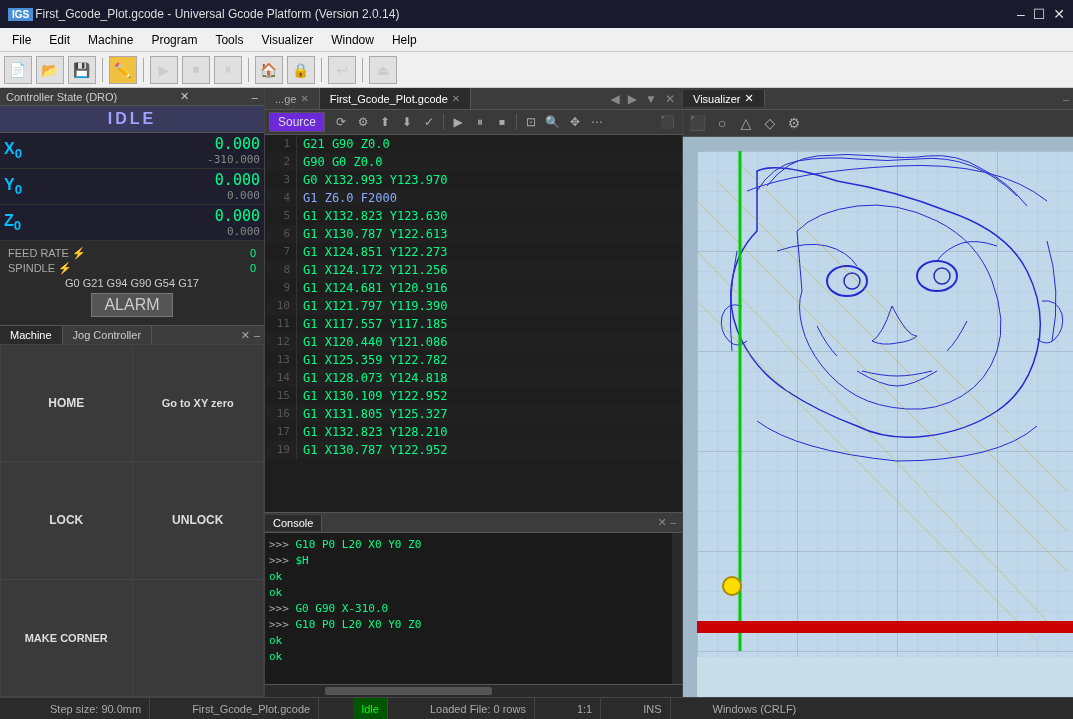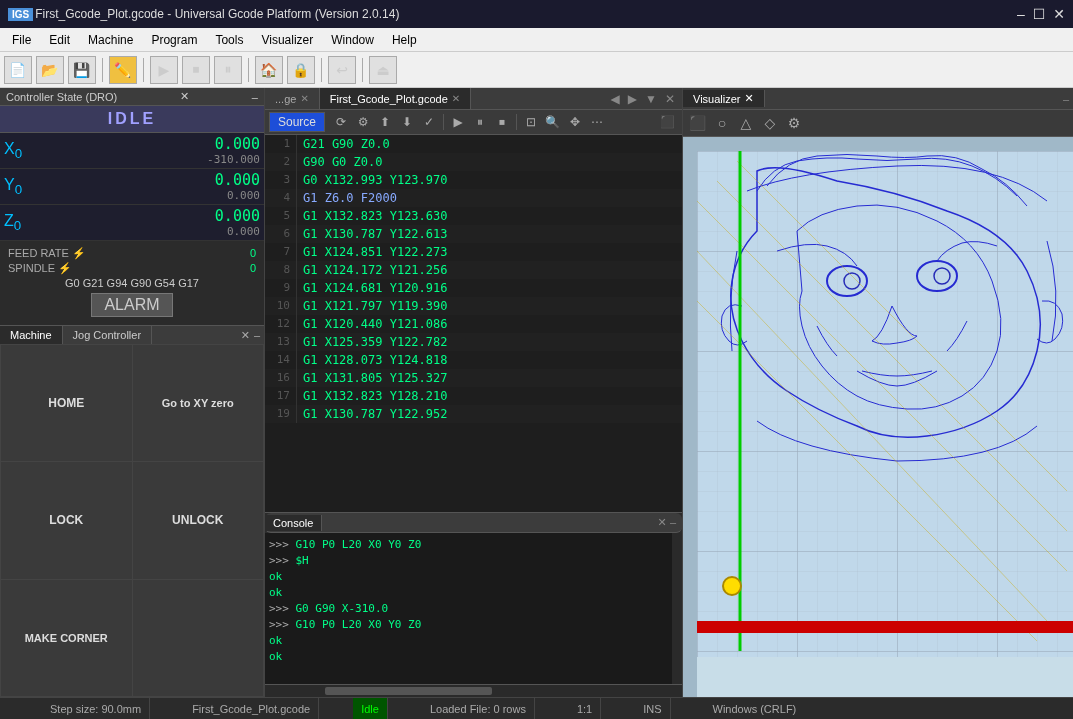--- a/index.html
+++ b/index.html
@@ -24,21 +24,21 @@
 
     
     #left-panel { width: 265px; display: flex; flex-direction: column; background: #2b2b2b; border-right: 1px solid #444; }
 
     
     #controller { flex: 0 0 auto; }
     #controller-header { background: #3c3c3c; color: #ccc; font-size: 11px; padding: 2px 6px; display: flex; align-items: center; justify-content: space-between; border-bottom: 1px solid #555; }
     #idle-badge { background: #3a3a5c; color: #a0a0ff; text-align: center; font-size: 16px; font-weight: bold; letter-spacing: 3px; padding: 4px; border-bottom: 1px solid #555; }
 
     .axis-row { display: flex; align-items: center; padding: 2px 4px; border-bottom: 1px solid #333; background: #1e1e2e; }
-    .axis-label { color: #00bfff; font-size: 16px; font-weight: normal; width: 30px; }
+    .axis-label { color: #00bfff; font-size: 16px; font-weight: bold; width: 30px; }
     .axis-values { flex: 1; display: flex; flex-direction: column; align-items: flex-end; }
     .axis-val { color: #00ff88; font-size: 15px; font-family: monospace; }
     .axis-val2 { color: #888; font-size: 11px; font-family: monospace; }
 
     #dro-info { padding: 4px 8px; font-size: 11px; color: #aaa; }
     #dro-info div { margin: 2px 0; }
     #gcode-state { color: #ccc; text-align: center; margin: 2px 0; }
     #alarm-btn { margin: 4px auto; display: block; background: #555; border: 1px solid #777; color: #ccc; padding: 2px 12px; cursor: pointer; font-size: 16px; }
 
     
@@ -61,33 +61,33 @@
     .tab .tab-close { font-size: 10px; color: #888; cursor: pointer; }
     .tab-nav { margin-left: auto; display: flex; gap: 2px; padding-right: 4px; }
     .tab-nav-btn { font-size: 12px; cursor: pointer; color: #888; padding: 0 3px; }
 
     
     #editor-toolbar { display: flex; align-items: center; padding: 2px 4px; background: #3a3a3a; border-bottom: 1px solid #555; gap: 2px; }
     .ed-btn { width: 20px; height: 20px; background: transparent; border: 1px solid transparent; cursor: pointer; display: flex; align-items: center; justify-content: center; font-size: 12px; color: #aaa; }
     .ed-sep { width: 1px; height: 16px; background: #555; margin: 0 2px; }
 
     
-    #source-label { padding: 3px 10px; font-size: 12px; color: #ddd; background: #1d4ed8; border-bottom: 1px solid #555; border-right: 1px solid #555; }
+    #source-label { padding: 3px 10px; font-size: 12px; color: #ddd; background: #6d28d9; border-bottom: 1px solid #555; border-right: 1px solid #555; }
 
     
     #code-area { flex: 1; overflow-y: auto; background: #1e1e1e; font-family: monospace; font-size: 12px; }
     .code-line { display: flex; min-height: 18px; }
     .line-num { width: 32px; text-align: right; padding-right: 6px; color: #555; font-size: 11px; user-select: none; border-right: 1px solid #333; flex-shrink: 0; line-height: 18px; }
     .line-content { padding-left: 6px; color: #00ff88; line-height: 18px; white-space: pre; }
     .code-line:nth-child(odd) { background: #1e1e1e; }
     .code-line:nth-child(even) { background: #212121; }
 
     
     #console-panel { height: 185px; display: flex; flex-direction: column; border-top: 1px solid #555; }
-    #console-tab-bar { display: flex; align-items: center; background: #3c3c3c; border-bottom: 1px solid #555; height: 20px; border-radius: 6px; }
+    #console-tab-bar { display: flex; align-items: center; background: #3c3c3c; border-bottom: 1px solid #555; height: 20px; }
     #console-tab { padding: 2px 8px; font-size: 11px; color: #fff; background: #2b2b2b; border-right: 1px solid #555; }
     #console-close { margin-left: auto; padding-right: 6px; cursor: pointer; color: #888; font-size: 11px; }
     #console-output { flex: 1; overflow-y: auto; background: #1a1a1a; font-family: monospace; font-size: 11px; color: #00ff88; padding: 4px; }
     #console-output div { line-height: 16px; }
     .console-prompt { color: #aaa; }
     #console-scrollbar { width: 10px; background: #2a2a2a; }
     #console-input-row { display: flex; border-top: 1px solid #555; }
     #console-hscroll { height: 12px; background: #2a2a2a; flex: 1; display: flex; align-items: center; }
     #console-hscroll-thumb { height: 8px; background: #555; width: 40%; margin: 2px 60px; border-radius: 2px; }
 
@@ -315,30 +315,38 @@
       </div>
       <div class="code-line">
         <div class="line-num">9</div>
         <div class="line-content">G1 X124.681 Y120.916</div>
       </div>
       <div class="code-line">
         <div class="line-num">10</div>
         <div class="line-content">G1 X121.797 Y119.390</div>
       </div>
       <div class="code-line">
+        <div class="line-num">11</div>
+        <div class="line-content">G1 X117.557 Y117.185</div>
+      </div>
+      <div class="code-line">
         <div class="line-num">12</div>
         <div class="line-content">G1 X120.440 Y121.086</div>
       </div>
       <div class="code-line">
         <div class="line-num">13</div>
         <div class="line-content">G1 X125.359 Y122.782</div>
       </div>
       <div class="code-line">
         <div class="line-num">14</div>
         <div class="line-content">G1 X128.073 Y124.818</div>
+      </div>
+      <div class="code-line">
+        <div class="line-num">15</div>
+        <div class="line-content">G1 X130.109 Y122.952</div>
       </div>
       <div class="code-line">
         <div class="line-num">16</div>
         <div class="line-content">G1 X131.805 Y125.327</div>
       </div>
       <div class="code-line">
         <div class="line-num">17</div>
         <div class="line-content">G1 X132.823 Y128.210</div>
       </div>
       <div class="code-line">

